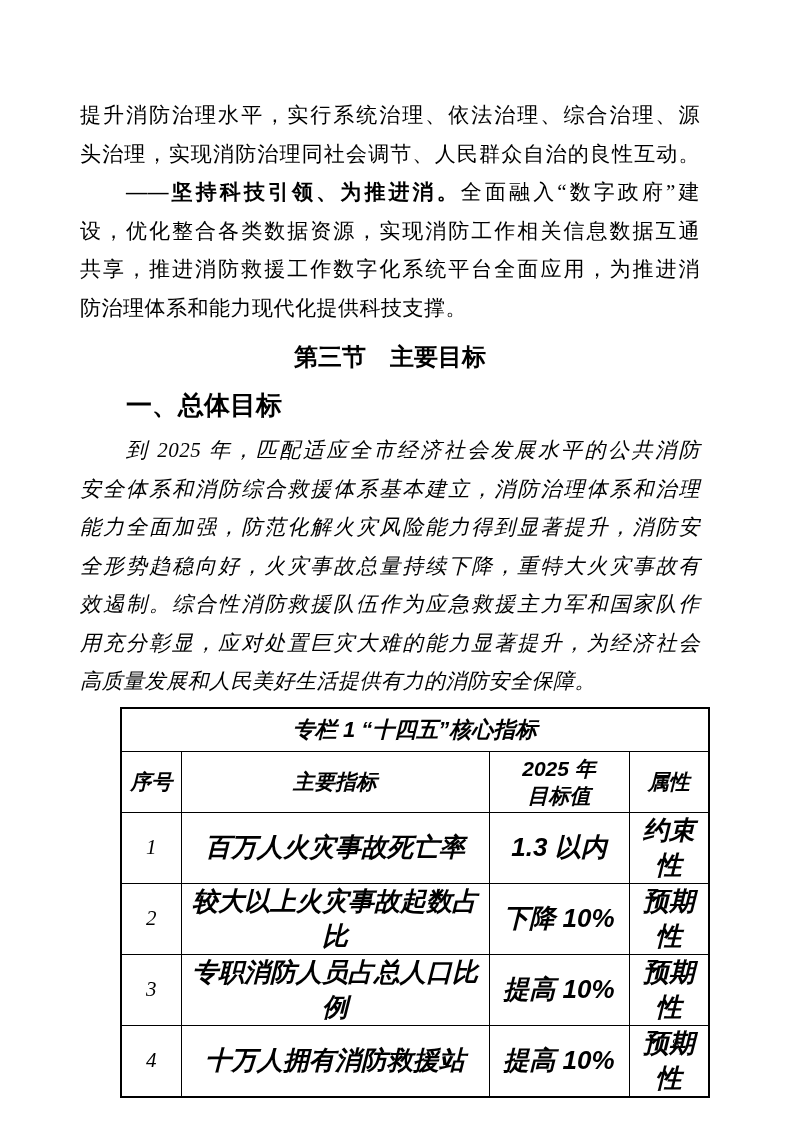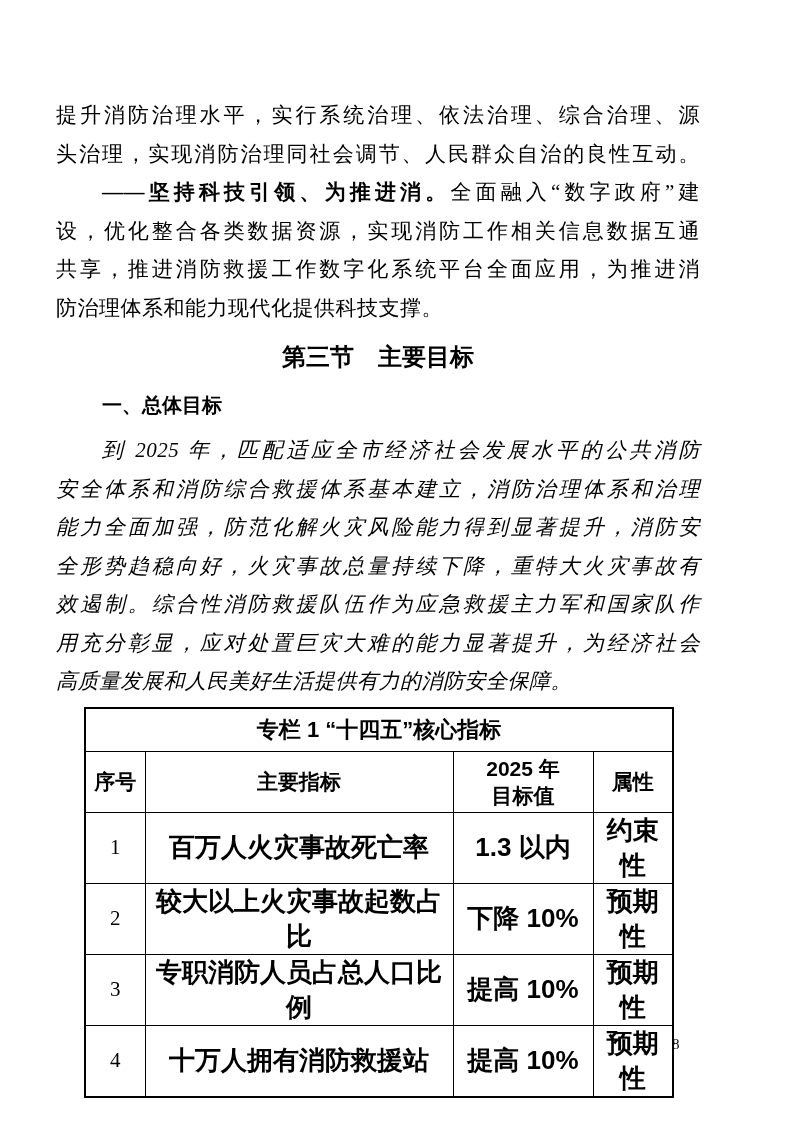--- a/index.html
+++ b/index.html
@@ -6,21 +6,21 @@
   body {
     width: 793px; height: 1122px;
     background: #ffffff;
     color: #000000;
     font-family: "Liberation Serif", "DejaVu Serif", serif;
     position: relative;
     overflow: hidden;
   }
   .page {
     position: absolute; inset: 0;
-    padding: 96px 93px 0 56px;
+    padding: 96px 93px 0 80px;
     box-sizing: border-box;
   }
   .para { margin: 0; }
   .line {
     font-size: 21px;
     line-height: 38.5px;
     text-align: justify;
     text-align-last: justify;
     letter-spacing: 0.5px;
   }
@@ -35,32 +35,33 @@
   .section-heading {
     margin-top: 8px;
     font-size: 24px;
     line-height: 44px;
     font-weight: bold;
     text-align-last: center;
   }
   .sub-heading {
     margin-top: 8px;
     padding-left: 46px;
-    font-size: 20px;
+    font-size: 26px;
     line-height: 36px;
     font-weight: bold;
     font-family: "Liberation Sans", "DejaVu Sans", sans-serif;
   }
   .p3 { margin-top: 8px; font-style: italic; }
   table.indicator-table {
     border-collapse: collapse;
     table-layout: fixed;
     width: 588px;
-    margin: 6px 0 0 28px;
+    margin: 6px 0 0 40px;
     border: 2.5px solid #000;
+    font-style: italic;
   }
   .indicator-table td {
     border: 1.5px solid #000;
     text-align: center;
     vertical-align: middle;
     padding: 0 2px;
     overflow: hidden;
   }
   .tbl-title-cell {
     height: 42px;

